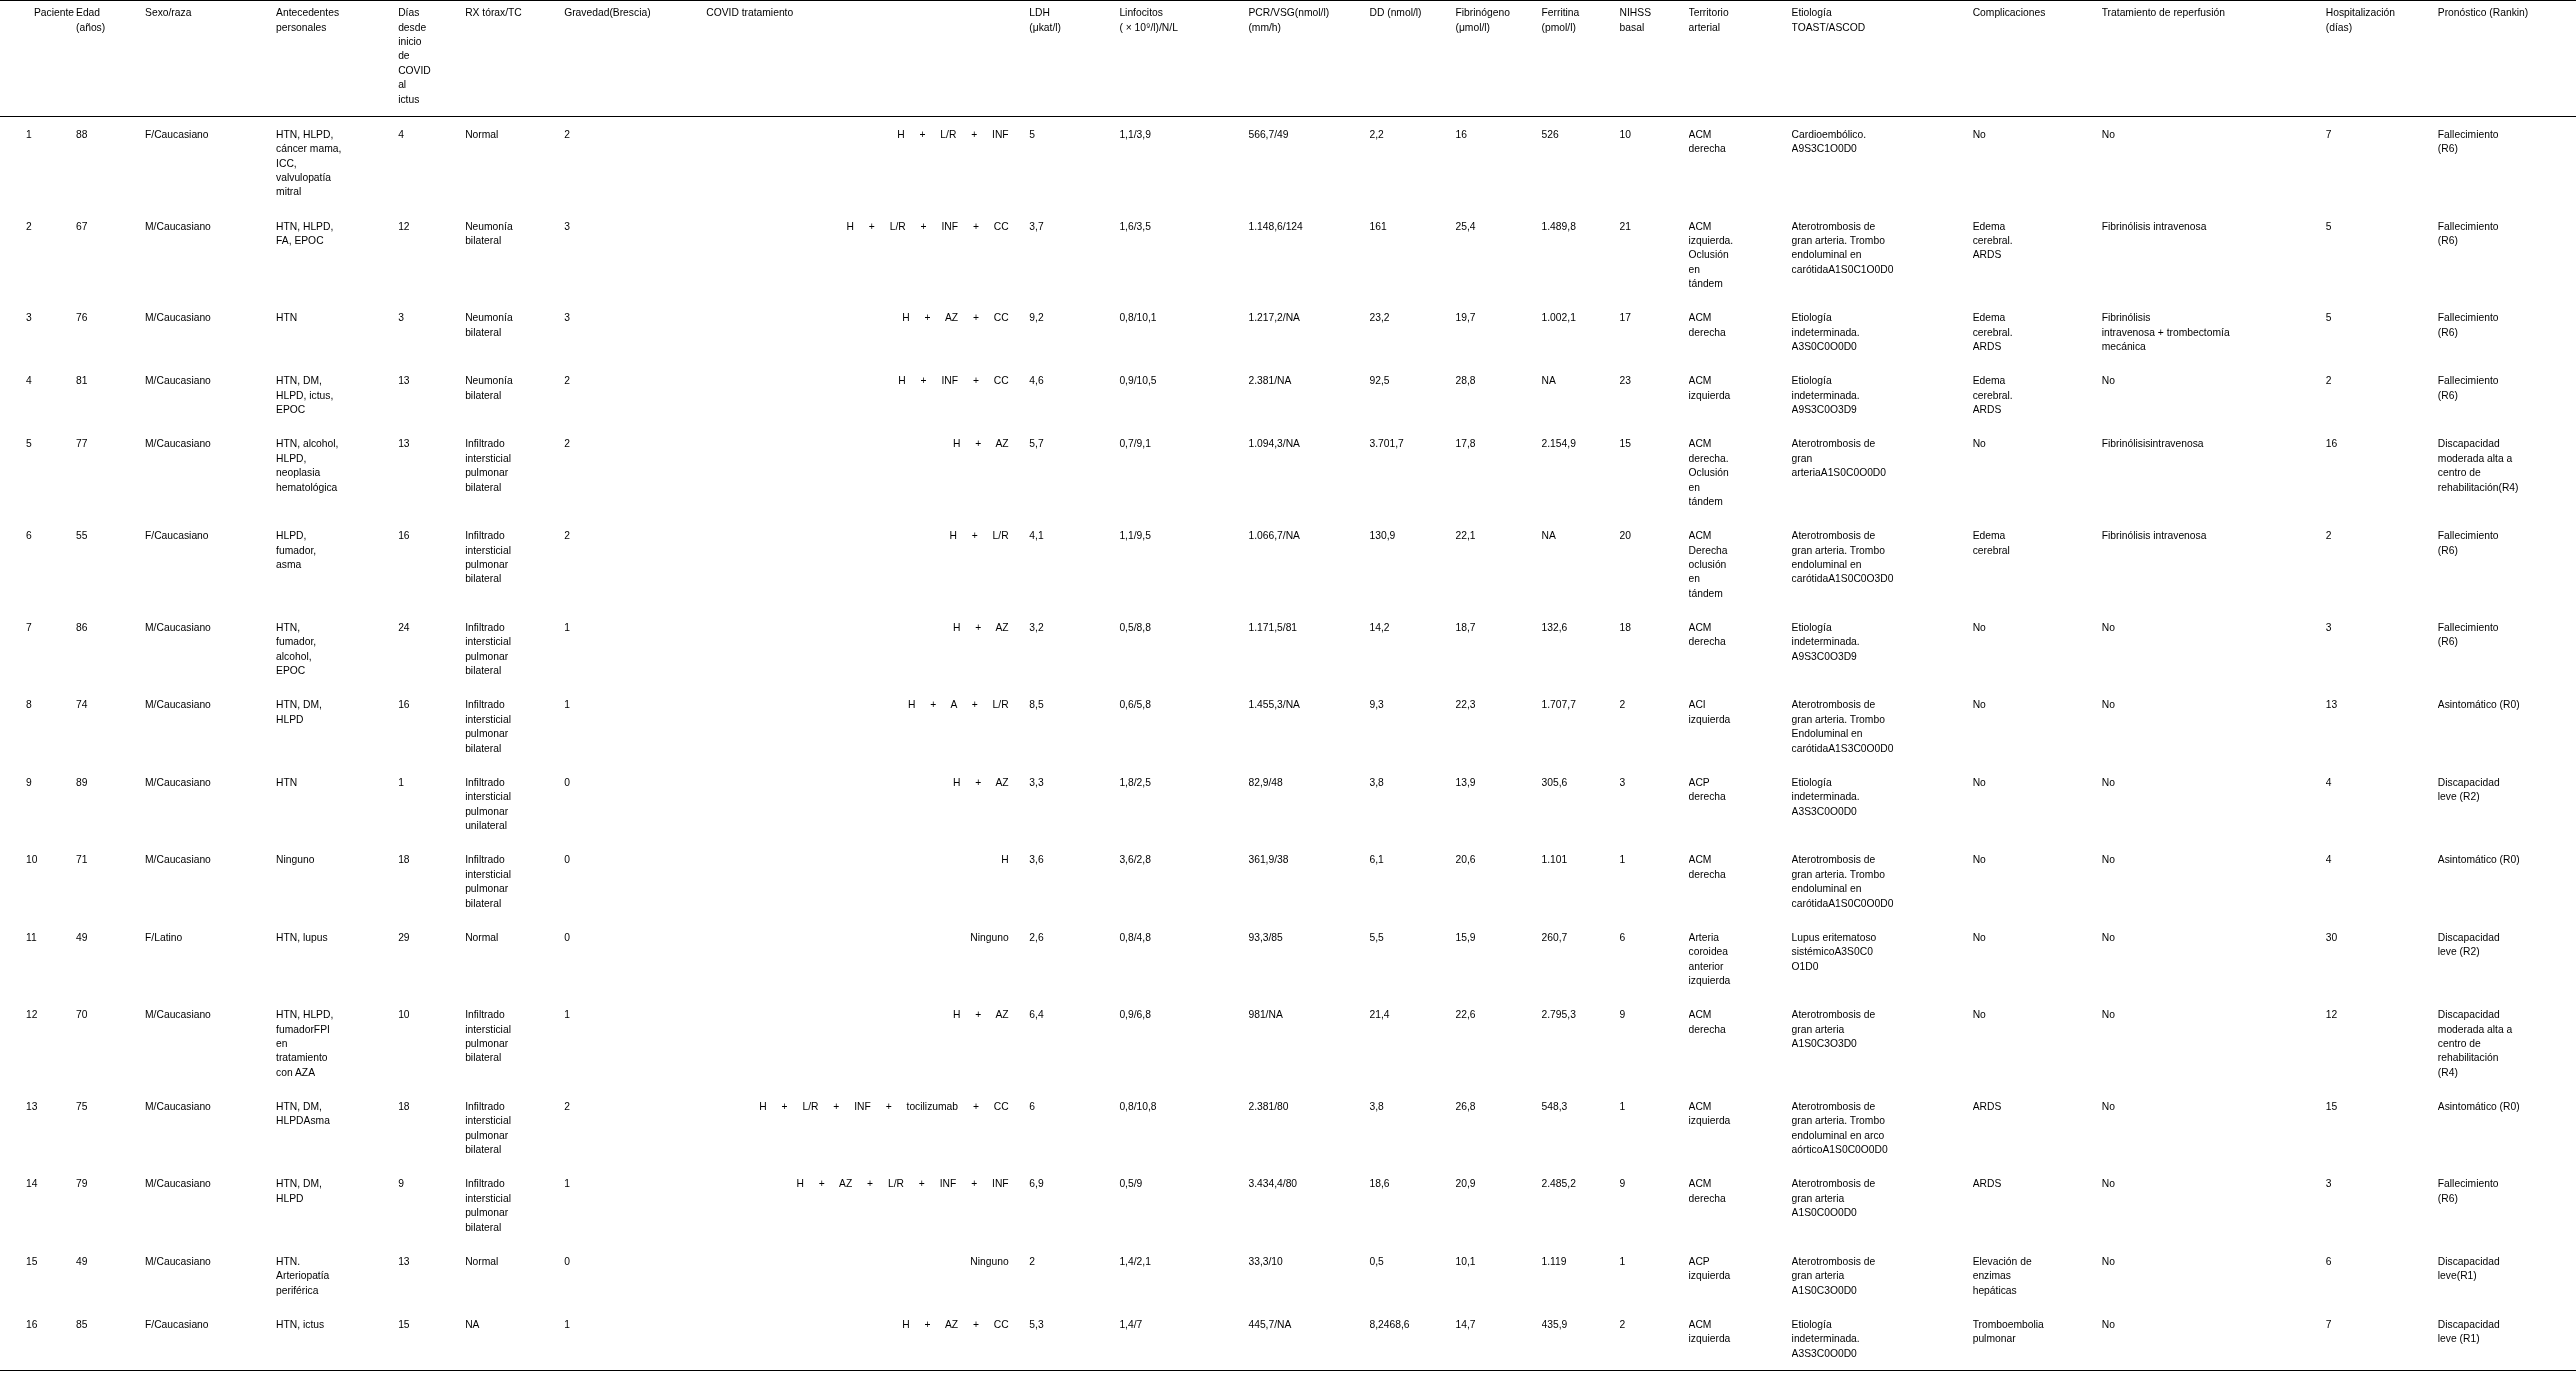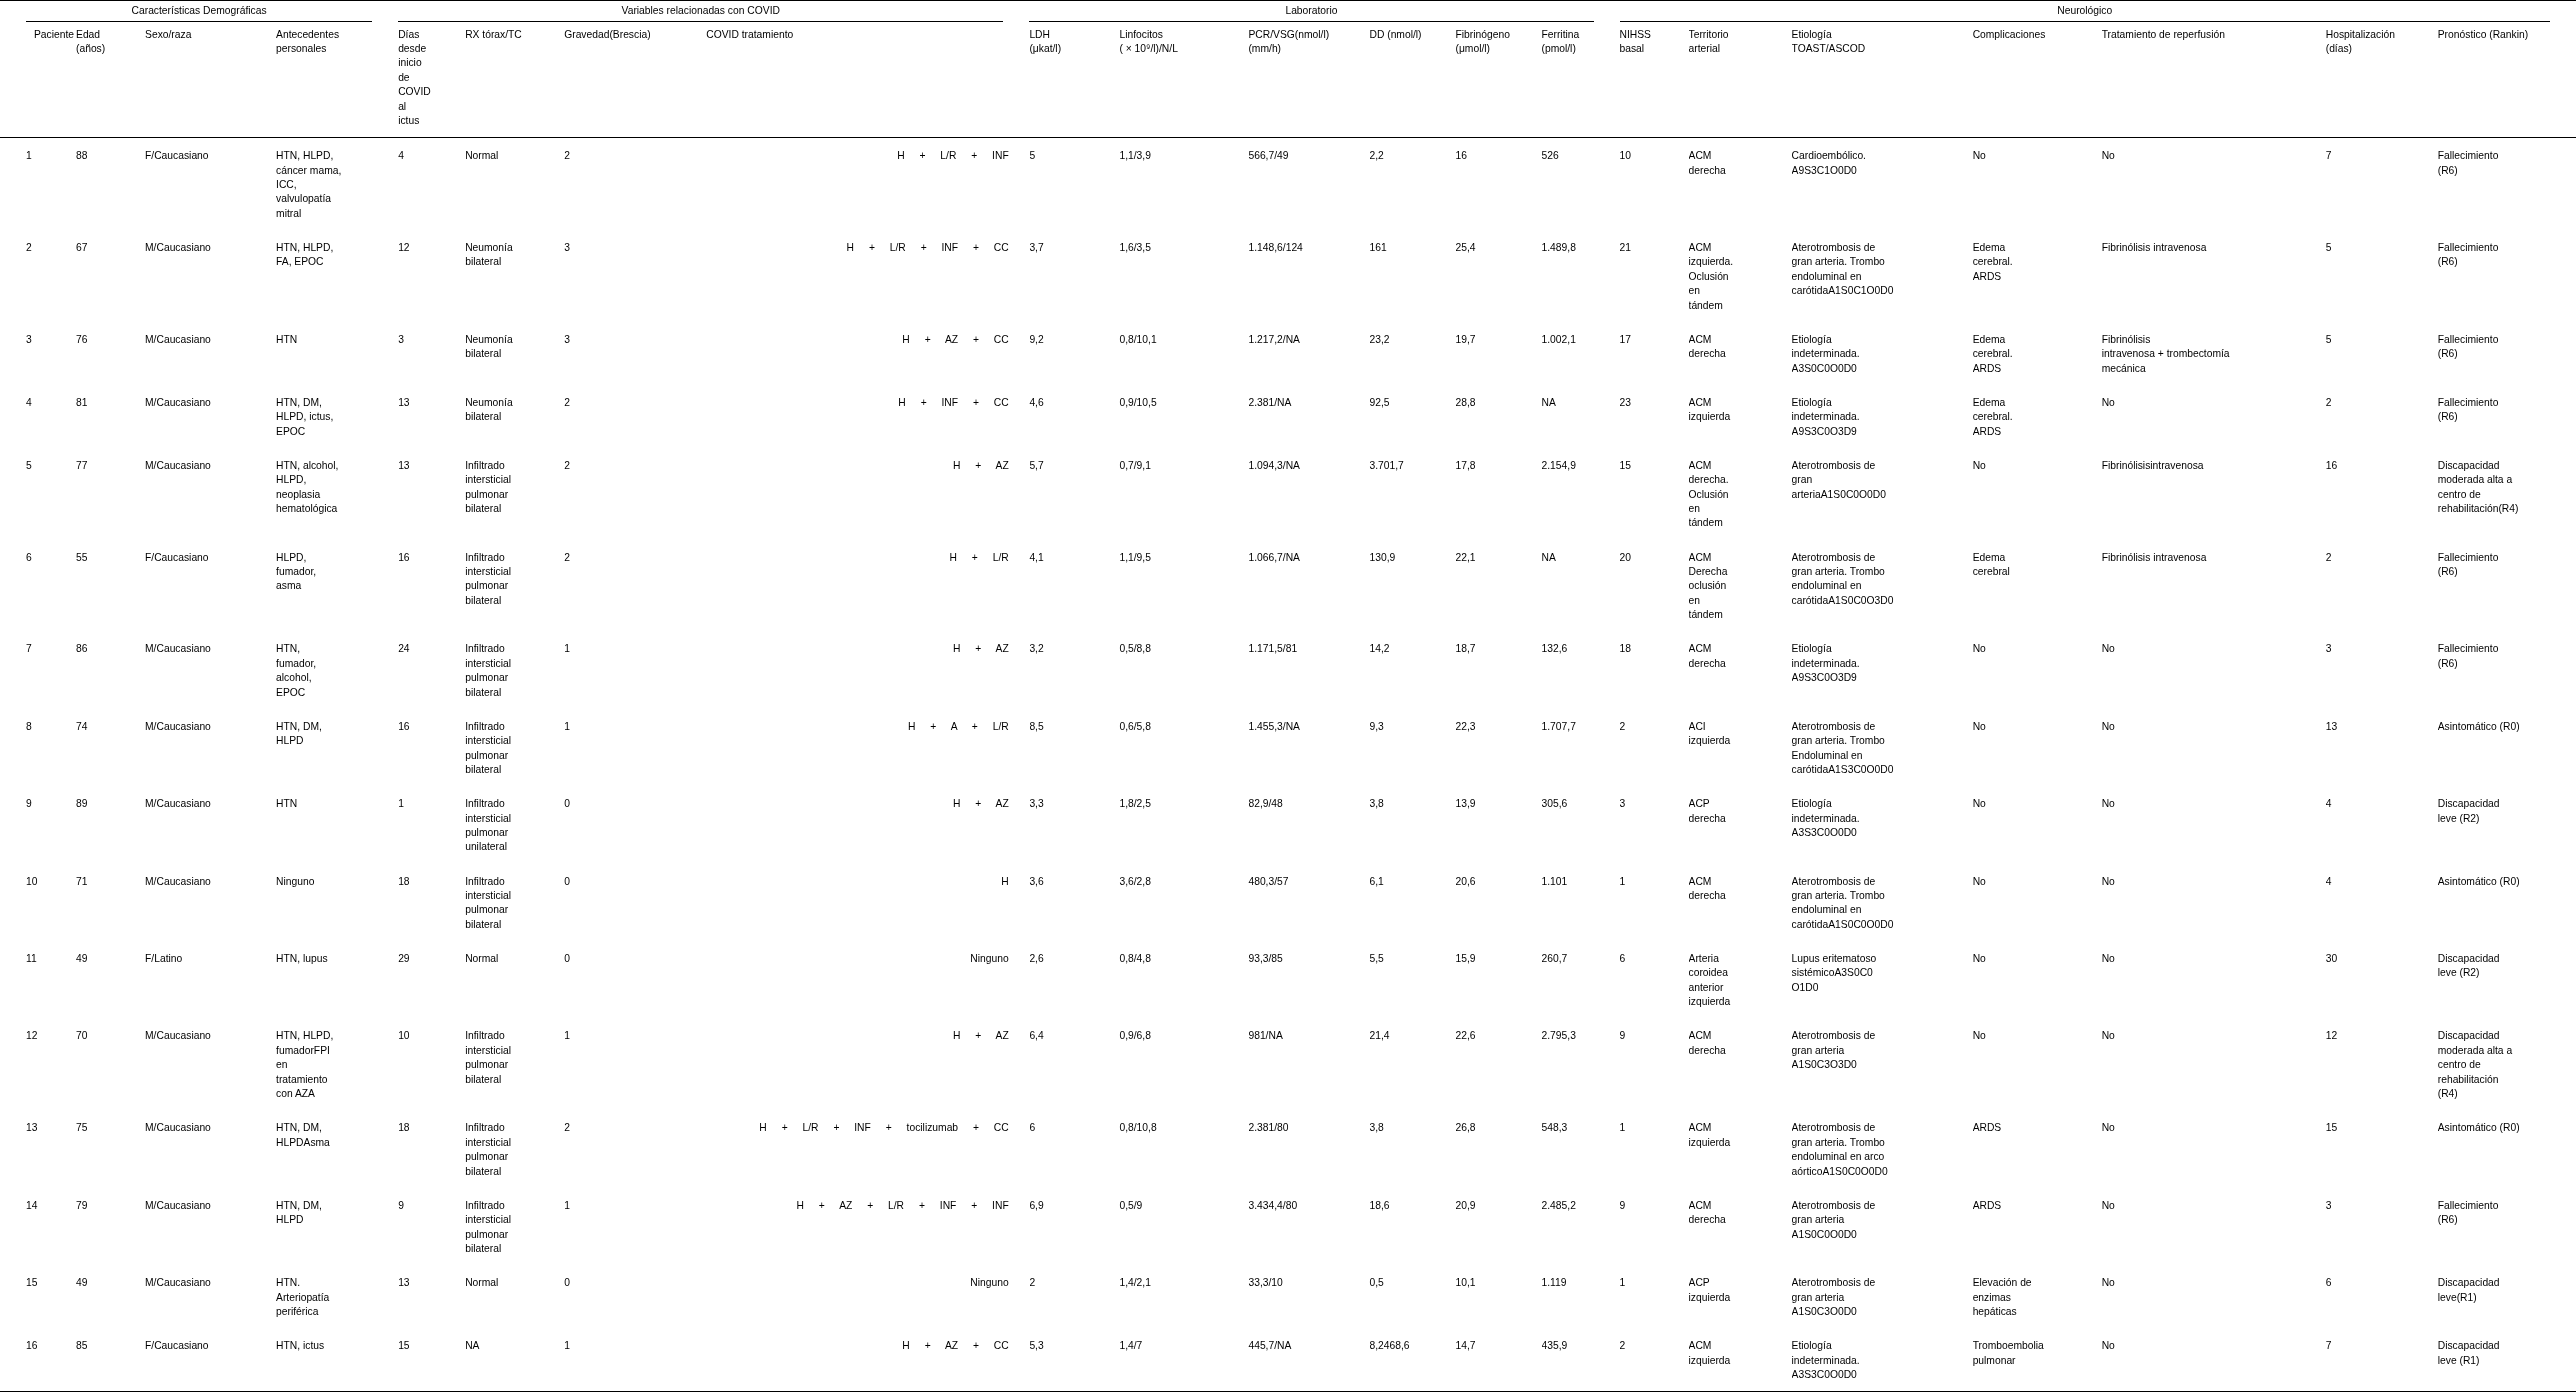--- a/index.html
+++ b/index.html
@@ -72,26 +72,20 @@
         <col style="width: 78px;">
         <col style="width: 69px;">
         <col style="width: 103px;">
         <col style="width: 181px;">
         <col style="width: 129px;">
         <col style="width: 224px;">
         <col style="width: 112px;">
         <col style="width: 138px;">
       </colgroup>
     <thead>
-      <tr class="groups">
-          <th colspan="4"><div class="group-label">Características Demográficas</div></th>
-          <th colspan="4"><div class="group-label">Variables relacionadas con COVID</div></th>
-          <th colspan="6"><div class="group-label">Laboratorio</div></th>
-          <th colspan="7"><div class="group-label">Neurológico</div></th>
-        </tr>
       <tr class="col-headers">
           <th class="col1">Paciente</th>
           <th class="col2">Edad
 (años)</th>
           <th class="col3">Sexo/raza</th>
           <th class="col4">Antecedentes
 personales</th>
           <th class="col5">Días
 desde
 inicio
@@ -432,21 +426,21 @@
           <td class="col4">Ninguno</td>
           <td class="col5">18</td>
           <td class="col6">Infiltrado
 intersticial
 pulmonar
 bilateral</td>
           <td class="col7">0</td>
           <td class="col8">H</td>
           <td class="col9">3,6</td>
           <td class="col10">3,6/2,8</td>
-          <td class="col11">480,3/57</td>
+          <td class="col11">361,9/38</td>
           <td class="col12">6,1</td>
           <td class="col13">20,6</td>
           <td class="col14">1.101</td>
           <td class="col15">1</td>
           <td class="col16">ACM
 derecha</td>
           <td class="col17">Aterotrombosis de
 gran arteria. Trombo
 endoluminal en
 carótidaA1S0C0O0D0</td>

